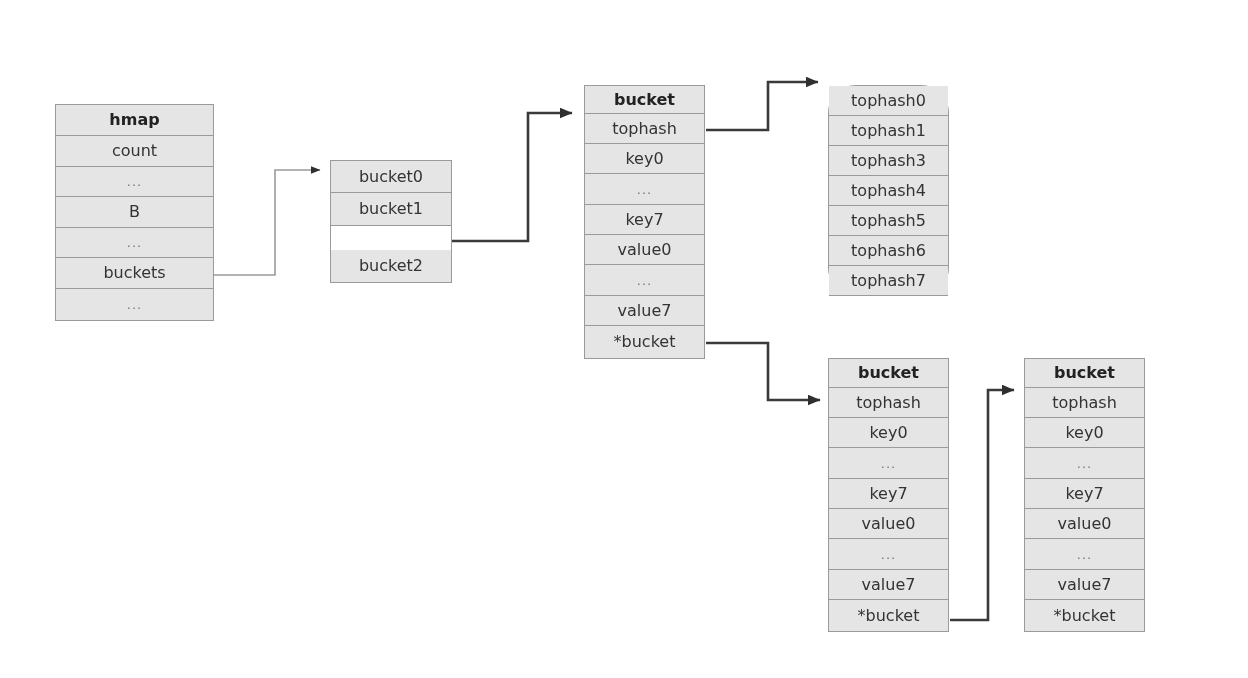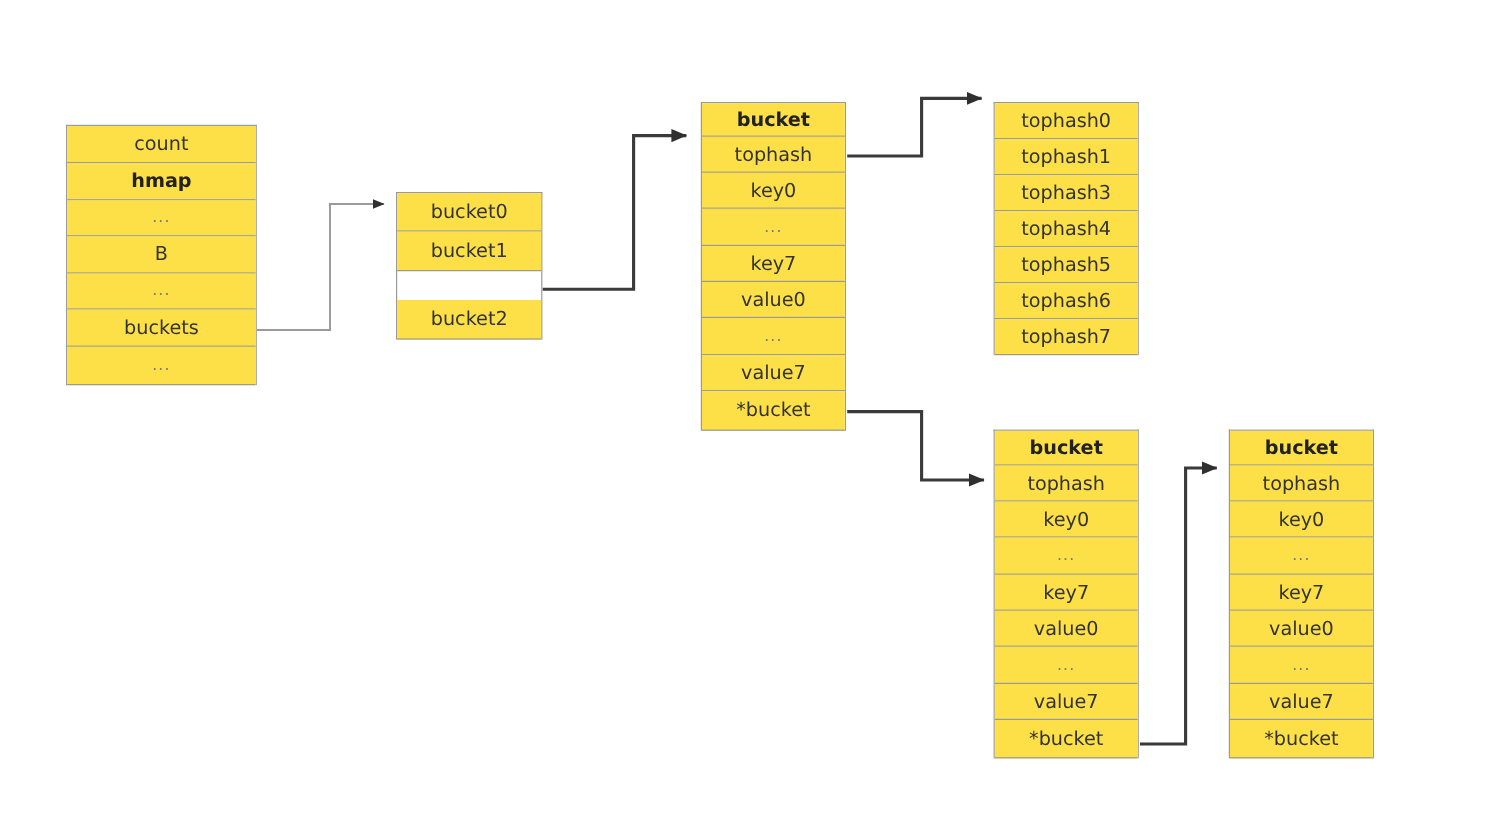--- a/index.html
+++ b/index.html
@@ -35,21 +35,21 @@
   }
   .row {
     border-bottom: 1px solid #9a9a9a;
     box-sizing: border-box;
     display: flex;
     align-items: center;
     justify-content: center;
     color: #333333;
     font-size: 16px;
     line-height: 1;
-    background: #fde047;
+    background: #e5e5e5;
     overflow: hidden;
     white-space: nowrap;
   }
   .row.header {
     font-weight: bold;
     color: #222222;
     font-size: 16px;
   }
   .row.ellipsis {
     color: #777777;
@@ -87,22 +87,22 @@
     <g>
       <path d="M 706 343 L 768 343 L 768 400 L 820 400" fill="none" stroke="#3a3a3a" stroke-width="2.6" marker-end="url(#arrowThick)"></path>
     </g>
 
     <g>
       <path d="M 950 620 L 988 620 L 988 390 L 1014 390" fill="none" stroke="#3a3a3a" stroke-width="2.6" marker-end="url(#arrowThick)"></path>
     </g>
   </svg>
 
   <div class="table" style="left:55px; top:104px; width:159px;">
+    <div class="row header" style="height:31px;">hmap</div>
     <div class="row" style="height:31px;">count</div>
-    <div class="row header" style="height:31px;">hmap</div>
     <div class="row ellipsis" style="height:30px;">...</div>
     <div class="row" style="height:31px;">B</div>
     <div class="row ellipsis" style="height:30px;">...</div>
     <div class="row" style="height:31px;">buckets</div>
     <div class="row ellipsis" style="height:32px;">...</div>
   </div>
 
   <div class="table" style="left:330px; top:160px; width:122px;">
     <div class="row" style="height:32px;">bucket0</div>
     <div class="row" style="height:33px;">bucket1</div>
@@ -114,21 +114,21 @@
     <div class="row" style="height:30px;">tophash</div>
     <div class="row" style="height:30px;">key0</div>
     <div class="row ellipsis" style="height:31px;">...</div>
     <div class="row" style="height:30px;">key7</div>
     <div class="row" style="height:30px;">value0</div>
     <div class="row ellipsis" style="height:31px;">...</div>
     <div class="row" style="height:30px;">value7</div>
     <div class="row" style="height:33px;">*bucket</div>
   </div>
 
-  <div class="table" style="left:828px; top:85px; width:121px;">
+  <div class="table" style="left:828px; top:85px; width:121px;border-radius:28px;">
     <div class="row" style="height:30px;">tophash0</div>
     <div class="row" style="height:30px;">tophash1</div>
     <div class="row" style="height:30px;">tophash3</div>
     <div class="row" style="height:30px;">tophash4</div>
     <div class="row" style="height:30px;">tophash5</div>
     <div class="row" style="height:30px;">tophash6</div>
     <div class="row" style="height:30px;">tophash7</div>
   </div>
 
   <div class="table" style="left:828px; top:358px; width:121px;">

